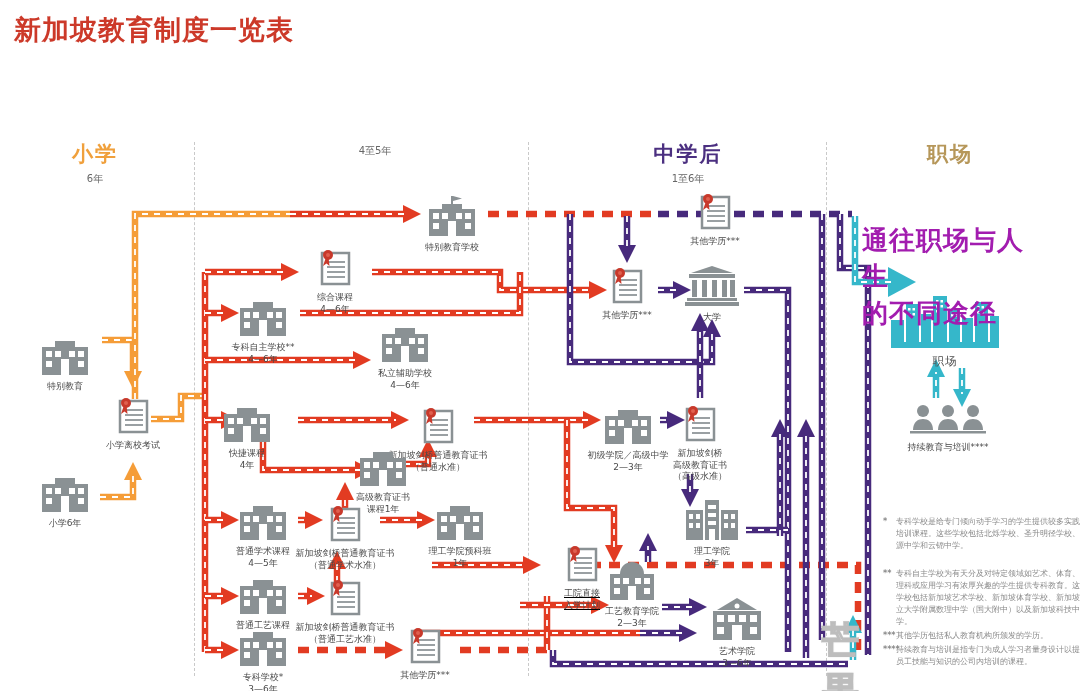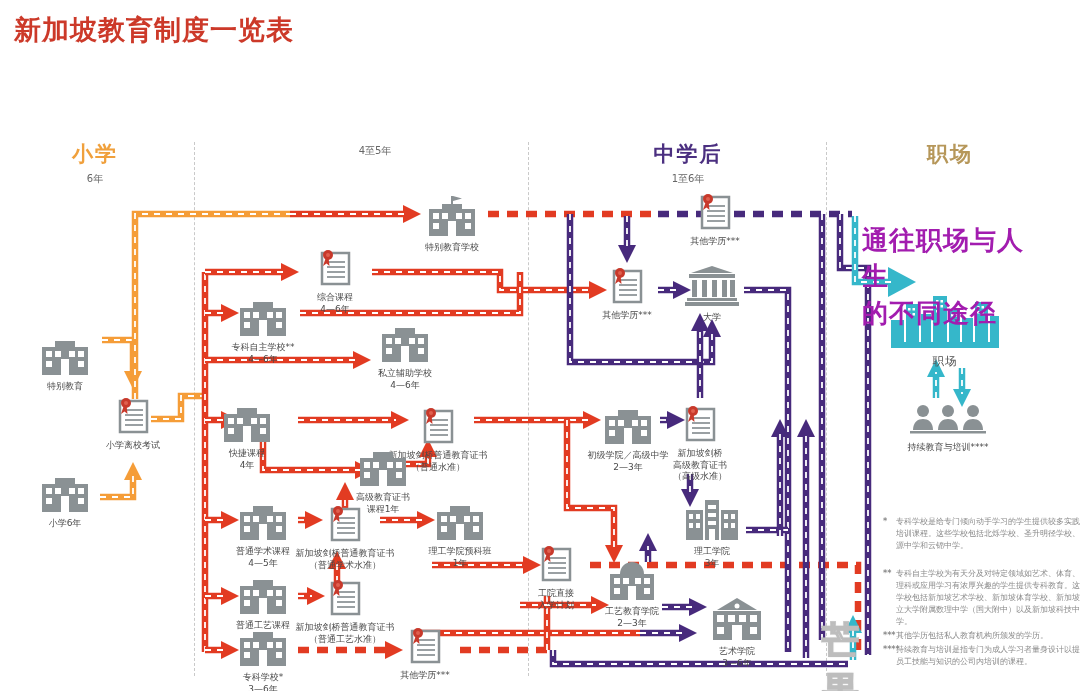--- a/index.html
+++ b/index.html
@@ -368,21 +368,21 @@
             <g fill="#fff">
               <rect x="4" y="10" width="6" height="6"></rect>
               <rect x="13" y="10" width="6" height="6"></rect>
               <rect x="27" y="10" width="6" height="6"></rect>
               <rect x="36" y="10" width="6" height="6"></rect>
               <rect x="4" y="20" width="6" height="6"></rect>
               <rect x="36" y="20" width="6" height="6"></rect>
               <rect x="19" y="18" width="8" height="16"></rect>
             </g>
           </svg></span><div class="nl">理工学院预科班</div><div class="ns">1年</div></div>
-      <div class="node" style="left: 556px; top: 544px;"><span><svg width="34" height="38" viewBox="0 0 34 38">
+      <div class="node" style="left: 582px; top: 544px; text-decoration: underline;"><span><svg width="34" height="38" viewBox="0 0 34 38">
             <rect x="4" y="5" width="27" height="31" fill="#fff" stroke="#8A9194" stroke-width="2.5"></rect>
             <g stroke="#9aa0a3" stroke-width="2">
               <line x1="9" y1="14" x2="27" y2="14"></line>
               <line x1="9" y1="19" x2="27" y2="19"></line>
               <line x1="9" y1="24" x2="27" y2="24"></line>
               <line x1="9" y1="29" x2="27" y2="29"></line>
             </g>
             <path d="M8,9 l-3,9 3.5,-2.5 3,2.5 -1,-9 Z" fill="#C8392B"></path>
             <circle cx="10" cy="7" r="5" fill="#C8392B"></circle>
             <circle cx="10" cy="7" r="2" fill="#E0604F"></circle>

